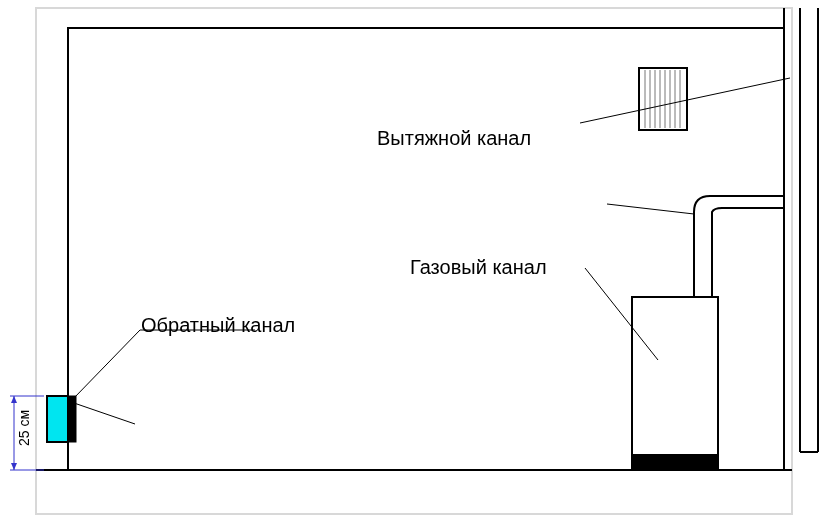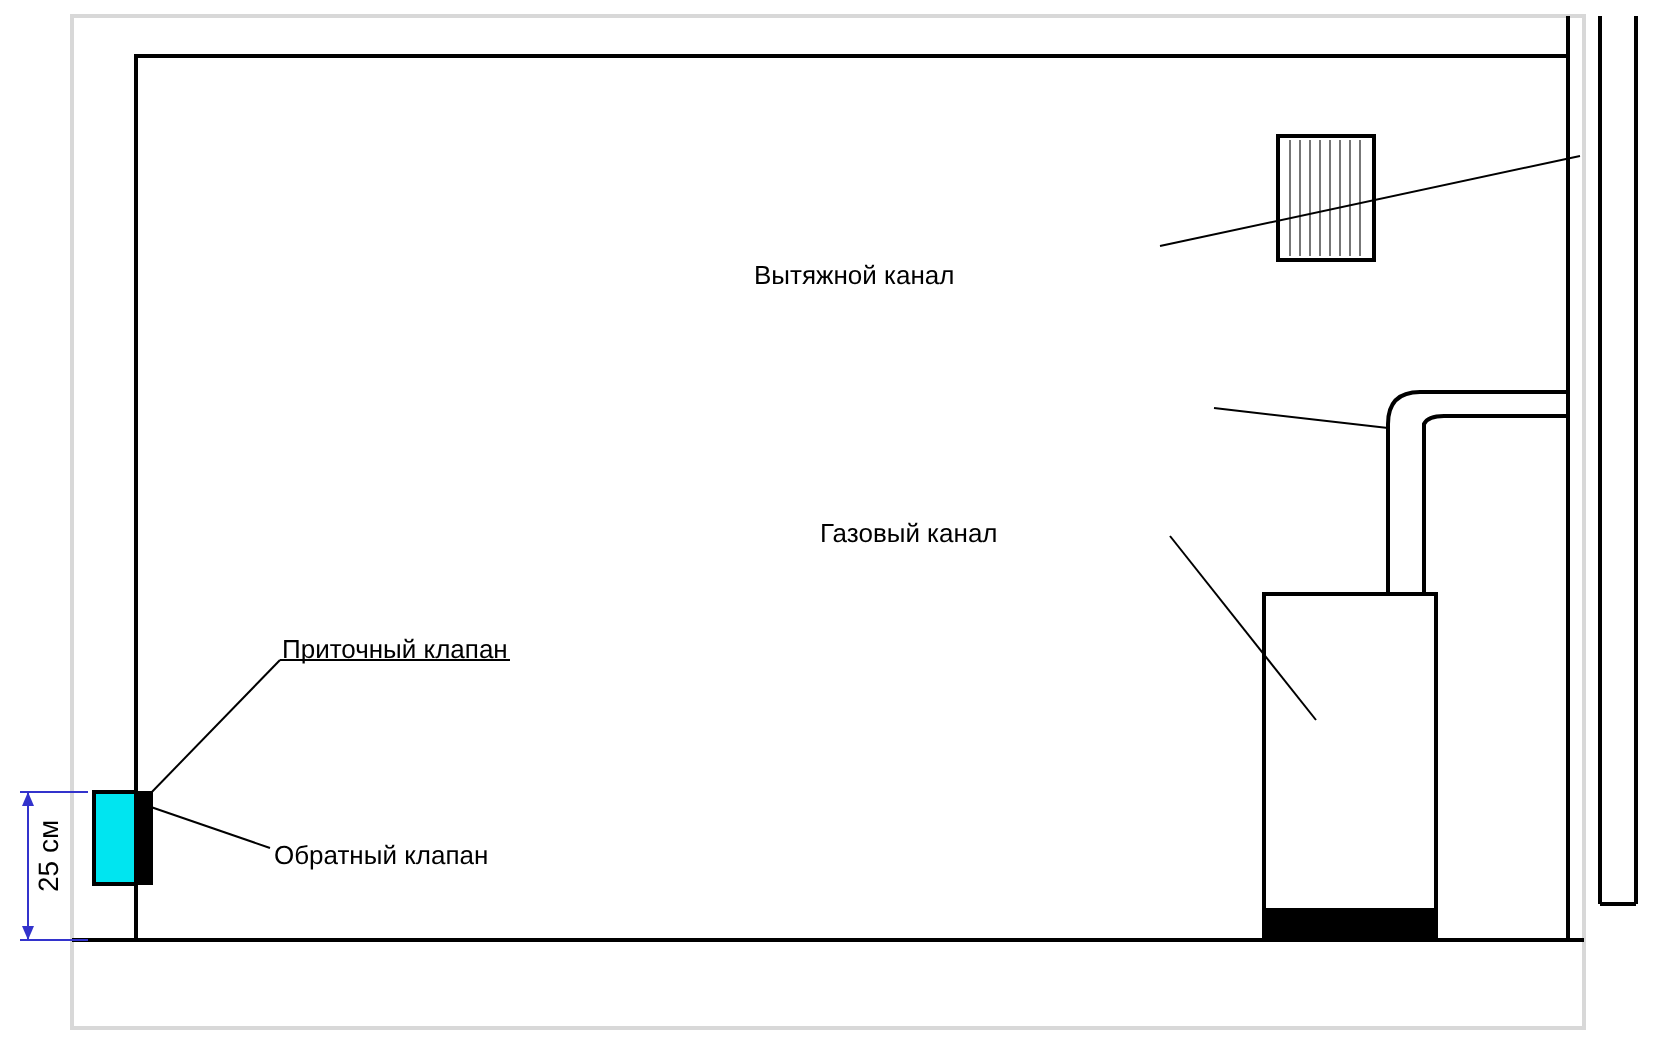--- a/index.html
+++ b/index.html
@@ -11,21 +11,21 @@
     position: relative;
     width: 828px;
     height: 529px;
     background: #ffffff;
     font-family: "Liberation Sans", sans-serif;
     overflow: hidden;
   }
   .label {
     position: absolute;
     color: #000000;
-    font-size: 13px;
+    font-size: 20px;
     line-height: 22px;
     white-space: nowrap;
   }
   .vlabel {
     position: absolute;
     color: #000000;
     font-size: 14px;
     white-space: nowrap;
     transform-origin: left top;
     transform: rotate(-90deg);
@@ -101,18 +101,17 @@
       <line x1="607" y1="204" x2="694" y2="214" stroke="#000000" stroke-width="1"></line>
       <line x1="585" y1="268" x2="658" y2="360" stroke="#000000" stroke-width="1"></line>
       <line x1="140" y1="330" x2="74" y2="398" stroke="#000000" stroke-width="1"></line>
       <line x1="140" y1="330" x2="255" y2="330" stroke="#000000" stroke-width="1"></line>
       <line x1="74" y1="403" x2="135" y2="424" stroke="#000000" stroke-width="1"></line>
     </g>
   </svg>
 
   <div class="label" style="left:377px; top:127px;">Вытяжной канал</div>
   <div class="label" style="left:410px; top:256px;">Газовый канал</div>
-  <div class="label" style="left:141px; top:314px;">Приточный клапан</div>
-  <div class="label" style="left:137px; top:417px;">Обратный клапан</div>
+  <div class="label" style="left:141px; top:314px;">Обратный канал</div>
 
   <div class="vlabel" style="left:16px; top:446px;">25 см</div>
 
 </div>
 
 </body></html>

